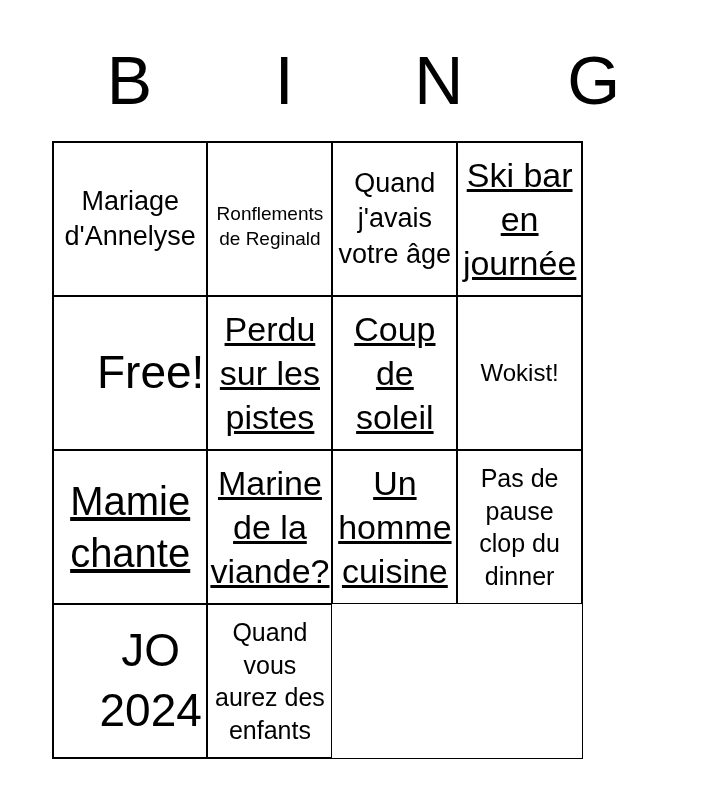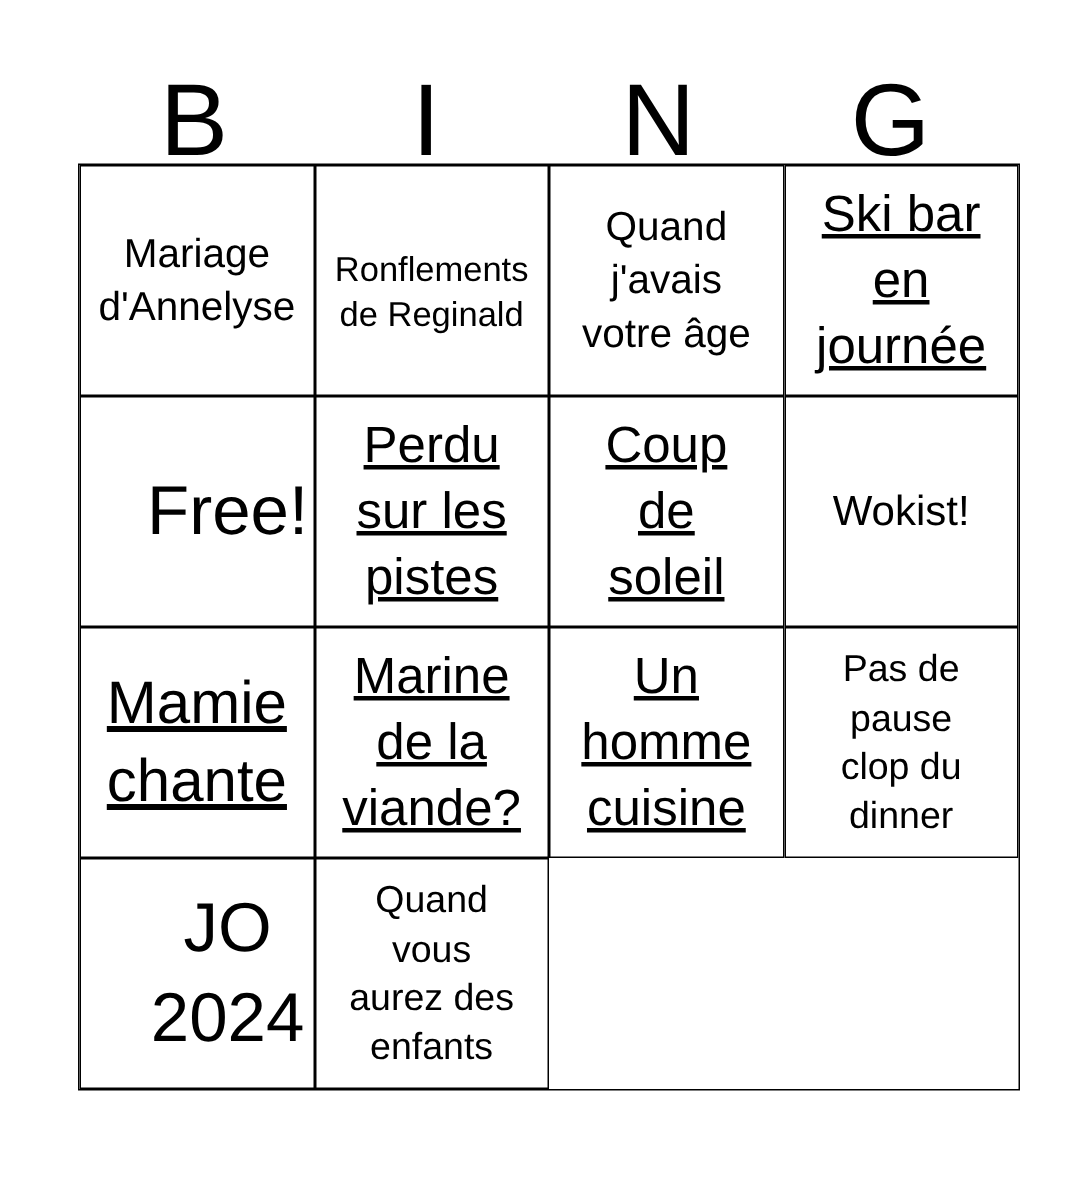--- a/index.html
+++ b/index.html
@@ -29,22 +29,22 @@
     text-align: center;
     font-size: 68px;
     line-height: 68px;
     font-weight: 400;
     color: #000000;
     user-select: none;
   }
   .grid {
     position: absolute;
     left: 52px;
-    top: 109px;
-    width: 628px;
+    top: 141px;
+    width: 531px;
     height: 618px;
     display: grid;
     grid-template-columns: repeat(4, 1fr);
     grid-template-rows: repeat(4, 1fr);
     border: 1px solid #000000;
     box-sizing: border-box;
     background: #ffffff;
   }
   .cell {
     border: 1px solid #000000;
@@ -55,24 +55,24 @@
     text-align: center;
     padding: 2px;
     background: #ffffff;
     cursor: pointer;
   }
   .cell-text {
     white-space: pre-line;
     line-height: 1.3;
     color: #000000;
   }
-  .fs23 { font-size: 23px; margin-top: 16px; }
+  .fs23 { font-size: 19px; margin-top: 16px; }
   .fs25 { font-size: 25px; }
   .fs27 { font-size: 27px; }
-  .fs32 { font-size: 28px; }
+  .fs32 { font-size: 24px; }
   .fs34 { font-size: 34px; text-decoration: underline; }
   .fs40 { font-size: 40px; text-decoration: underline; }
   .fs46 { font-size: 46px; margin-left: 41px; }
 </style>
 </head>
 <body>
 
 <div class="page">
 
   <div class="title-row">

